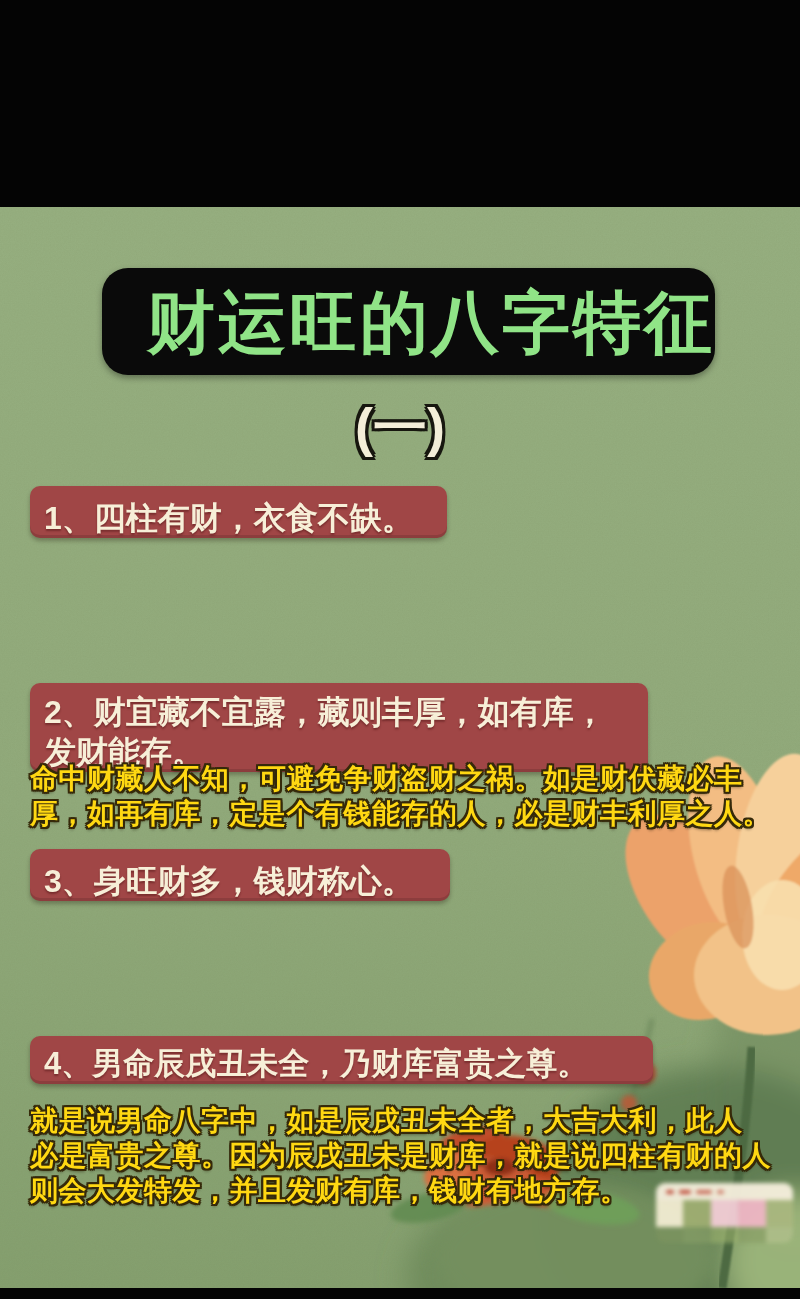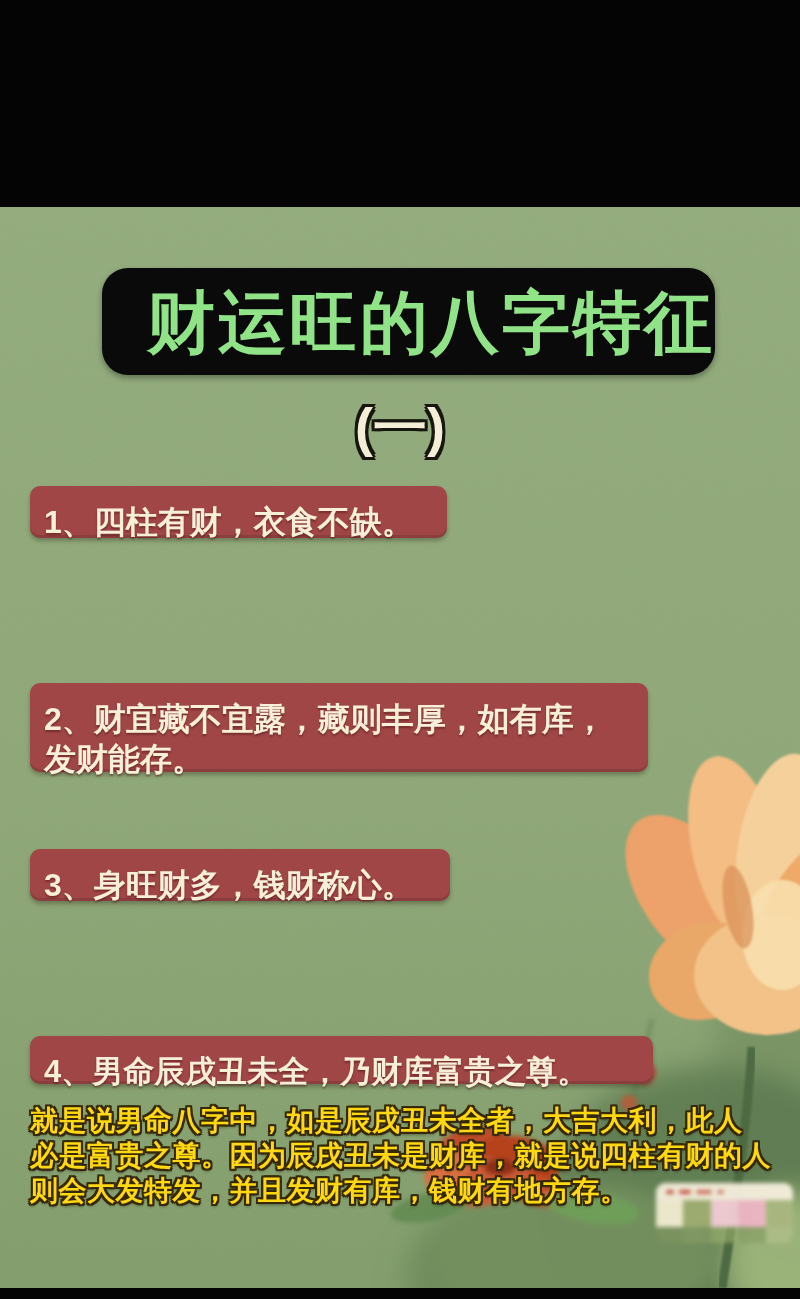--- a/index.html
+++ b/index.html
@@ -29,22 +29,22 @@
     color:#f3eed8;font-size:54px;font-weight:bold;line-height:1;
     text-shadow:
       -3px -3px 0 #17170f, 3px -3px 0 #17170f, -3px 3px 0 #17170f, 3px 3px 0 #17170f,
       -3px 0 0 #17170f, 3px 0 0 #17170f, 0 -3px 0 #17170f, 0 3px 0 #17170f;
   }
 
   .banner{
     position:absolute;left:30px;background:#a04646;border-radius:10px;
     color:#f7efd8;font-weight:bold;
     box-shadow:0 3px 4px rgba(30,20,10,.3), inset 0 -3px 0 rgba(0,0,0,.12);
-    display:flex;align-items:flex-start;
-    padding:16px 14px;box-sizing:border-box;
+    display:flex;align-items:flex-end;
+    padding:0 14px;box-sizing:border-box;
   }
   .banner-text{
     white-space:pre-line;font-size:32px;line-height:40px;
     text-shadow:0 2px 2px rgba(70,15,15,.45);
   }
   .banner-1{top:279px;width:417px;height:52px;}
   .banner-2{top:452px;width:618px;height:89px;margin-top:24px;}
   .banner-3{top:642px;width:420px;height:52px;}
   .banner-4{top:829px;width:623px;height:48px;}
   .banner-4 .banner-text{font-size:31px;}
@@ -161,20 +161,22 @@
     <div class="subtitle">(一)</div>
 
     <div class="banner banner-1">
       <span class="banner-text">1、四柱有财，衣食不缺。</span>
     </div>
 
     <div class="banner banner-2">
       <span class="banner-text">2、财宜藏不宜露，藏则丰厚，如有库，
 发财能存。</span>
     </div>
+    <div class="body-text body-2">命中财藏人不知，可避免争财盗财之祸。如是财伏藏必丰
+厚，如再有库，定是个有钱能存的人，必是财丰利厚之人。</div>
 
     <div class="banner banner-3">
       <span class="banner-text">3、身旺财多，钱财称心。</span>
     </div>
 
     <div class="banner banner-4">
       <span class="banner-text">4、男命辰戌丑未全，乃财库富贵之尊。</span>
     </div>
     <div class="body-text body-4">就是说男命八字中，如是辰戌丑未全者，大吉大利，此人
 必是富贵之尊。因为辰戌丑未是财库，就是说四柱有财的人

